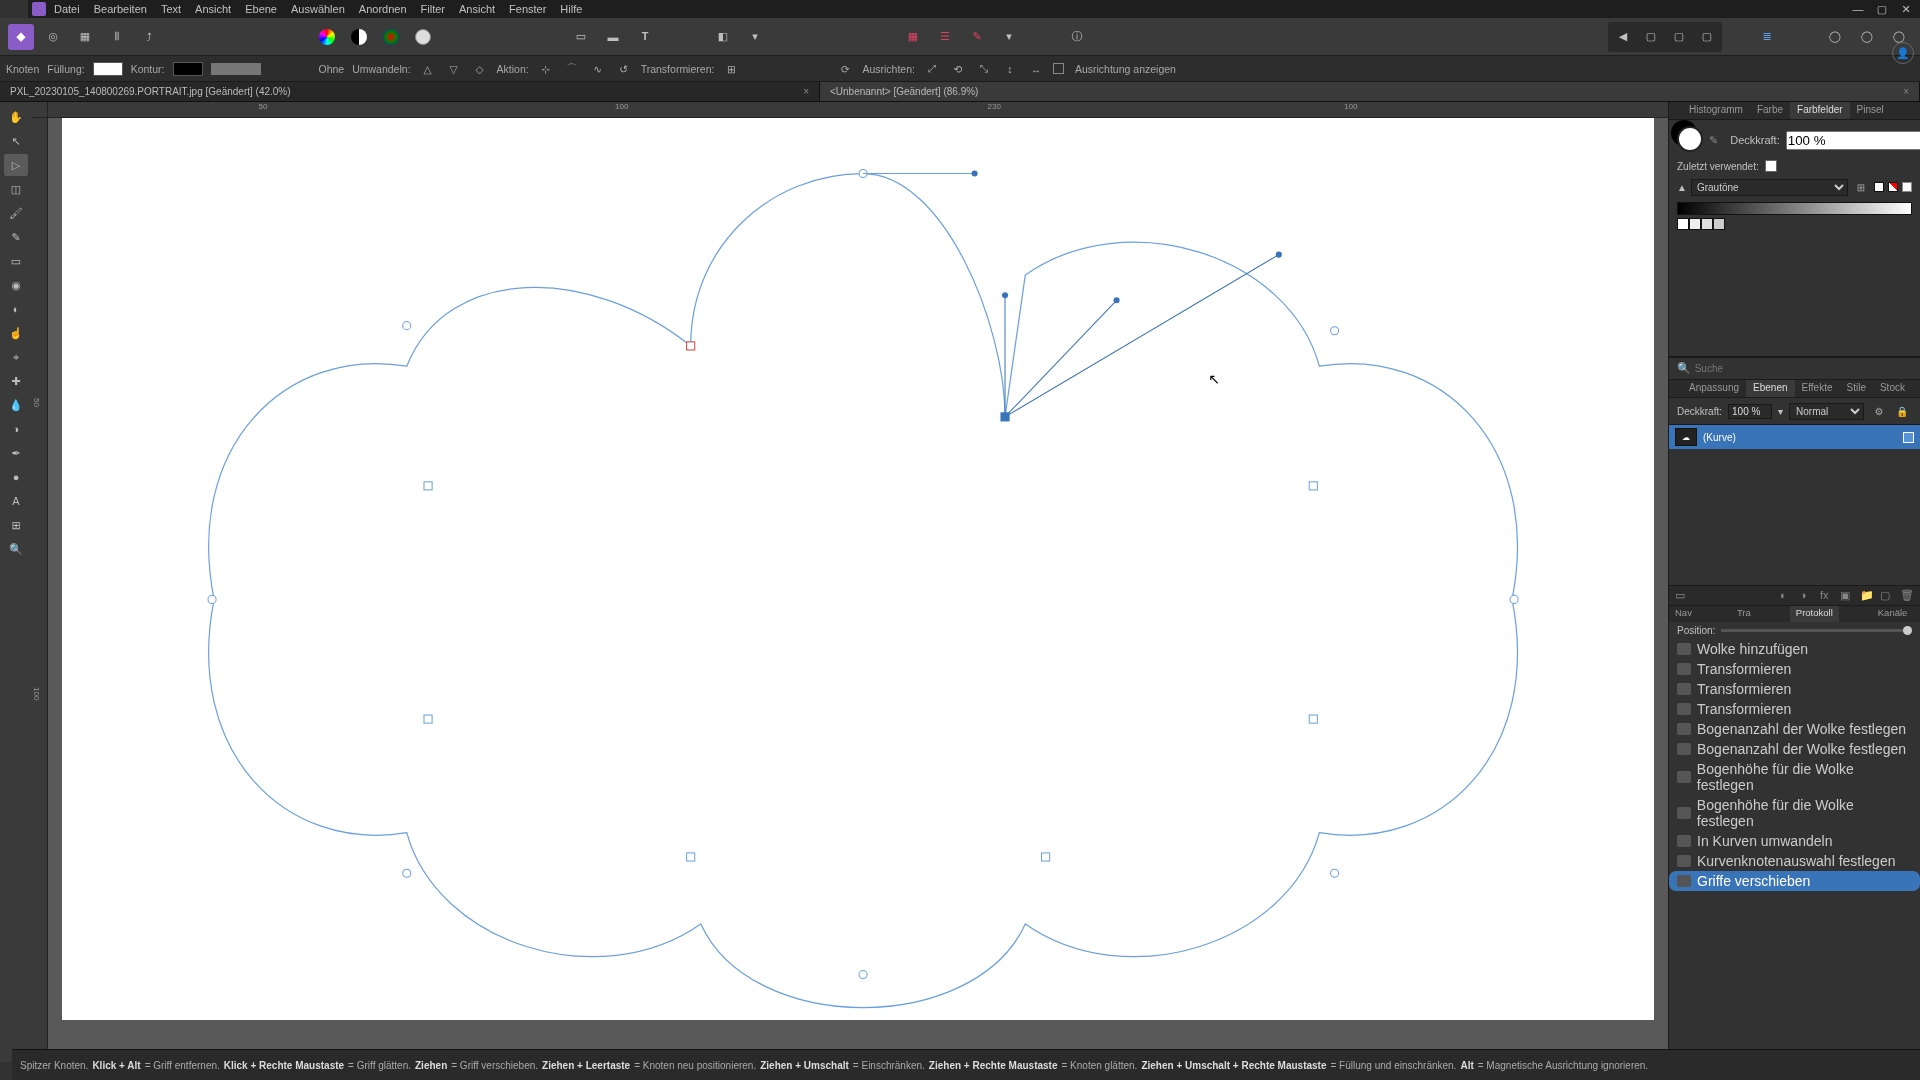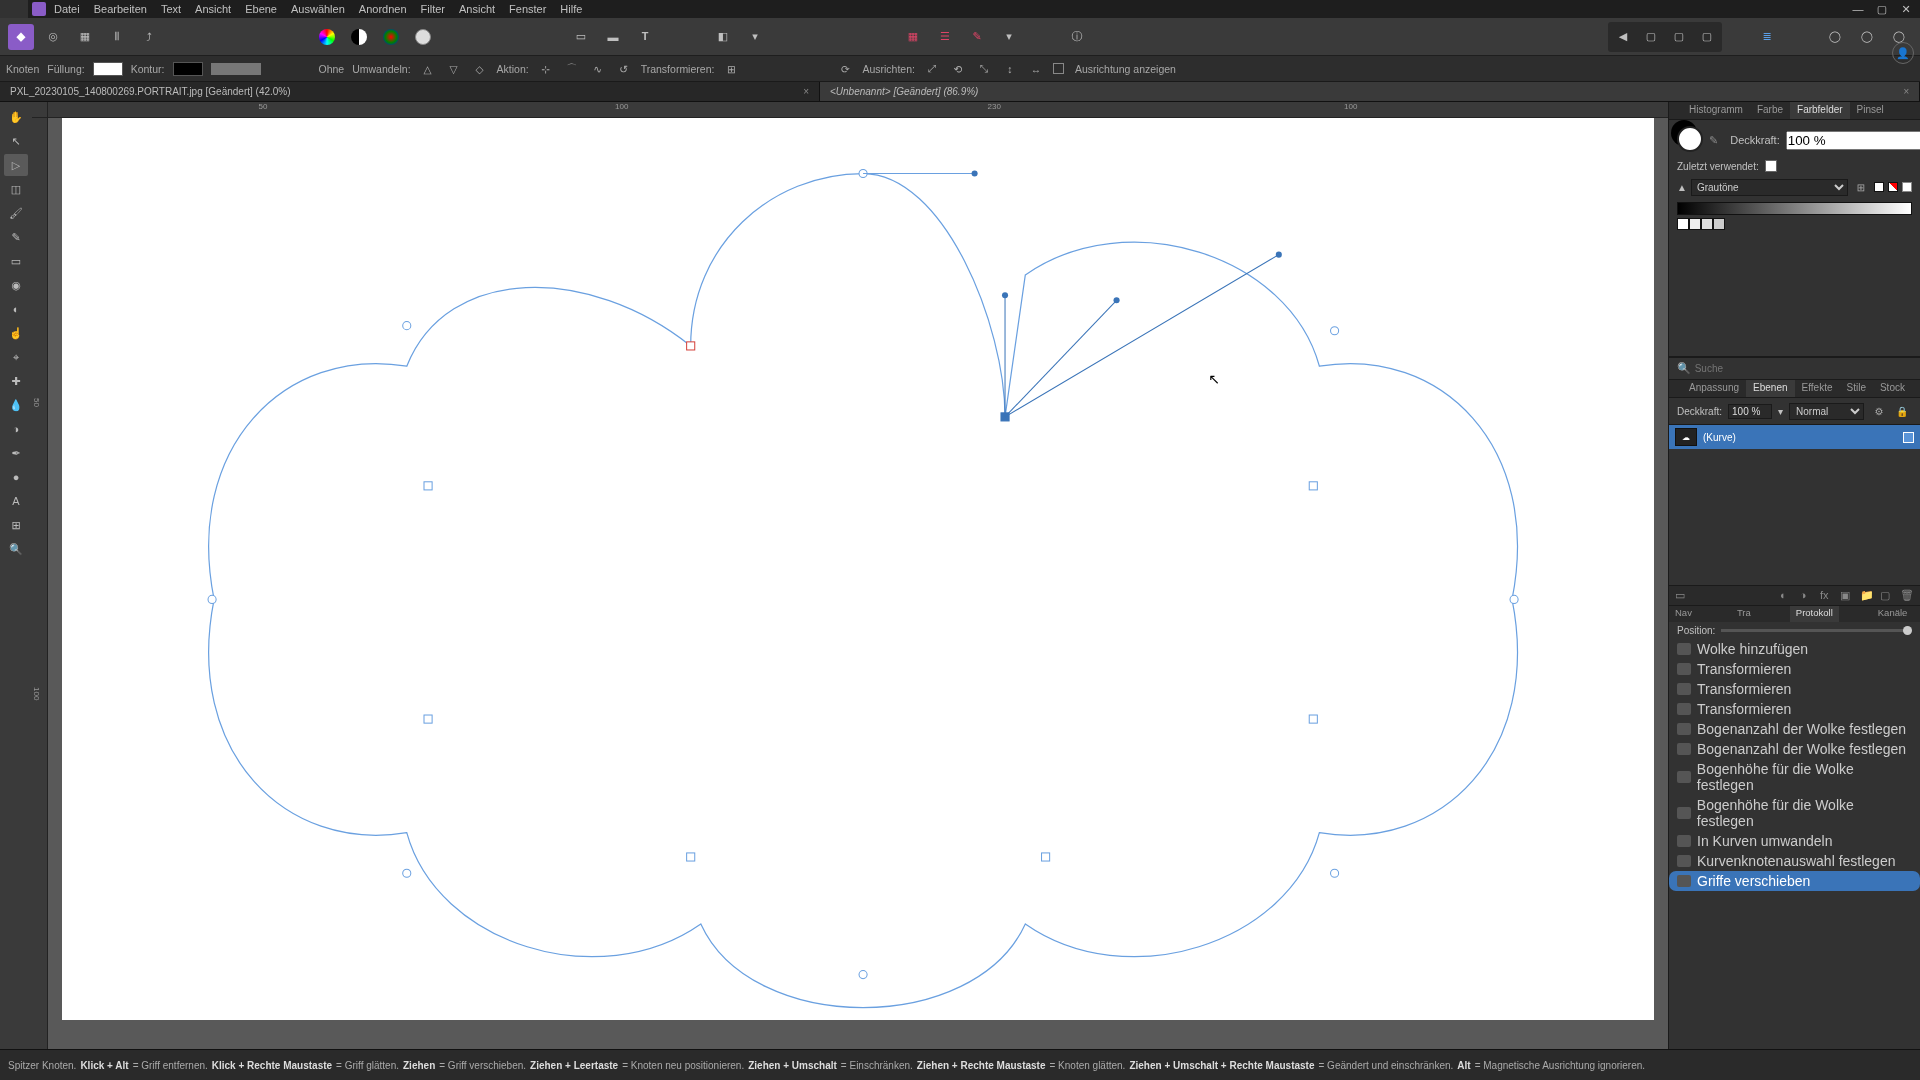--- a/index.html
+++ b/index.html
@@ -24,21 +24,21 @@
 .toolbar2 { height: 26px; background: #2d2d2d; display: flex; align-items: center; padding: 0 6px; gap: 8px; border-bottom: 1px solid #1a1a1a; font-size: 10.5px;}
 .toolbar2 .lbl { color: #a8a8a8; }
 .swatch { width:30px;height:14px;border:1px solid #555;display:inline-block;}
 .stroke-style { width:100px;height:12px; background:linear-gradient(to right,#777 0 50%,transparent 50% 100%);}
 .mini-btn {width:18px;height:18px;display:inline-flex;align-items:center;justify-content:center;color:#aaa;}
 .checkbox{width:11px;height:11px;border:1px solid #888;display:inline-block;margin-right:3px;}
 
 
 .doctabs { height: 20px; background: #272727; display: flex; align-items: stretch; font-size: 10px; border-bottom: 1px solid #111;}
 .doctab { padding: 3px 10px; border-right: 1px solid #111; display:flex;align-items:center;color:#bbb;}
-.doctab.active { background: #3a3a3a; font-style: italic; }
+.doctab.active { background: #3a3a3a; }
 .doctab .close { color:#888; }
 
 
 .main { position: absolute; top: 102px; bottom: 18px; left: 0; right: 0; display: flex; }
 .left-tools { width: 32px; background: #3a3a3a; display:flex;flex-direction:column;align-items:center;padding-top:4px;gap:2px;}
 .left-tools .tool{width:24px;height:22px;display:flex;align-items:center;justify-content:center;color:#bbb;border-radius:2px;}
 .left-tools .tool.active{background:#5a5a5a;}
 
 .canvas-area{flex:1;background:#4a4a4a;position:relative;display:flex;flex-direction:column;}
 .ruler-h{height:16px;background:#3a3a3a;border-bottom:1px solid #222;position:relative;font-size:8px;color:#999;margin-left:16px;}
@@ -89,21 +89,21 @@
 .hist-tabs span.active{background:#3a3a3a;color:#ddd;}
 .pos-row{display:flex;align-items:center;gap:6px;padding:3px 8px;font-size:10px;}
 .pos-row .slider{flex:1;height:3px;background:#555;position:relative;}
 .pos-row .slider .knob{position:absolute;right:0;top:-3px;width:9px;height:9px;border-radius:50%;background:#ccc;}
 .hist-list{flex:1;overflow:hidden;font-size:14px;}
 .hist-item{display:flex;align-items:center;gap:6px;padding:2px 8px;color:#ccc;}
 .hist-item .hic{width:14px;height:12px;background:#555;border-radius:2px;}
 .hist-item.sel{background:#3a74b8;color:#fff;border-radius:7px;}
 
 
-.statusbar{position:absolute;bottom:0;left:0;right:0;height:18px;background:#2a2a2a;display:flex;align-items:center;padding:15px 8px;font-size:10px;color:#aaa;gap:4px;white-space:nowrap;overflow:hidden;border-top:1px solid #111;}
+.statusbar{position:absolute;bottom:0;left:12px;right:0;height:18px;background:#2a2a2a;display:flex;align-items:center;padding:15px 8px;font-size:10px;color:#aaa;gap:4px;white-space:nowrap;overflow:hidden;border-top:1px solid #111;}
 .statusbar b{color:#ddd;font-weight:600;}
 
 
 .account-btn{position:absolute;right:6px;top:42px;width:22px;height:22px;border:1px solid #666;border-radius:50%;display:flex;align-items:center;justify-content:center;color:#999;}
 </style>
 </head>
 <body>
 
 <div class="titlebar">
   <div class="logo"></div>
@@ -465,16 +465,16 @@
     <span>= Griff glätten.</span>
   <b>Ziehen</b>
     <span>= Griff verschieben.</span>
   <b>Ziehen + Leertaste</b>
     <span>= Knoten neu positionieren.</span>
   <b>Ziehen + Umschalt</b>
     <span>= Einschränken.</span>
   <b>Ziehen + Rechte Maustaste</b>
     <span>= Knoten glätten.</span>
   <b>Ziehen + Umschalt + Rechte Maustaste</b>
-    <span>= Geändert und einschränken.</span>
+    <span>= Füllung und einschränken.</span>
   <b>Alt</b>
     <span>= Magnetische Ausrichtung ignorieren.</span>
 </div>
 
 </body></html>

